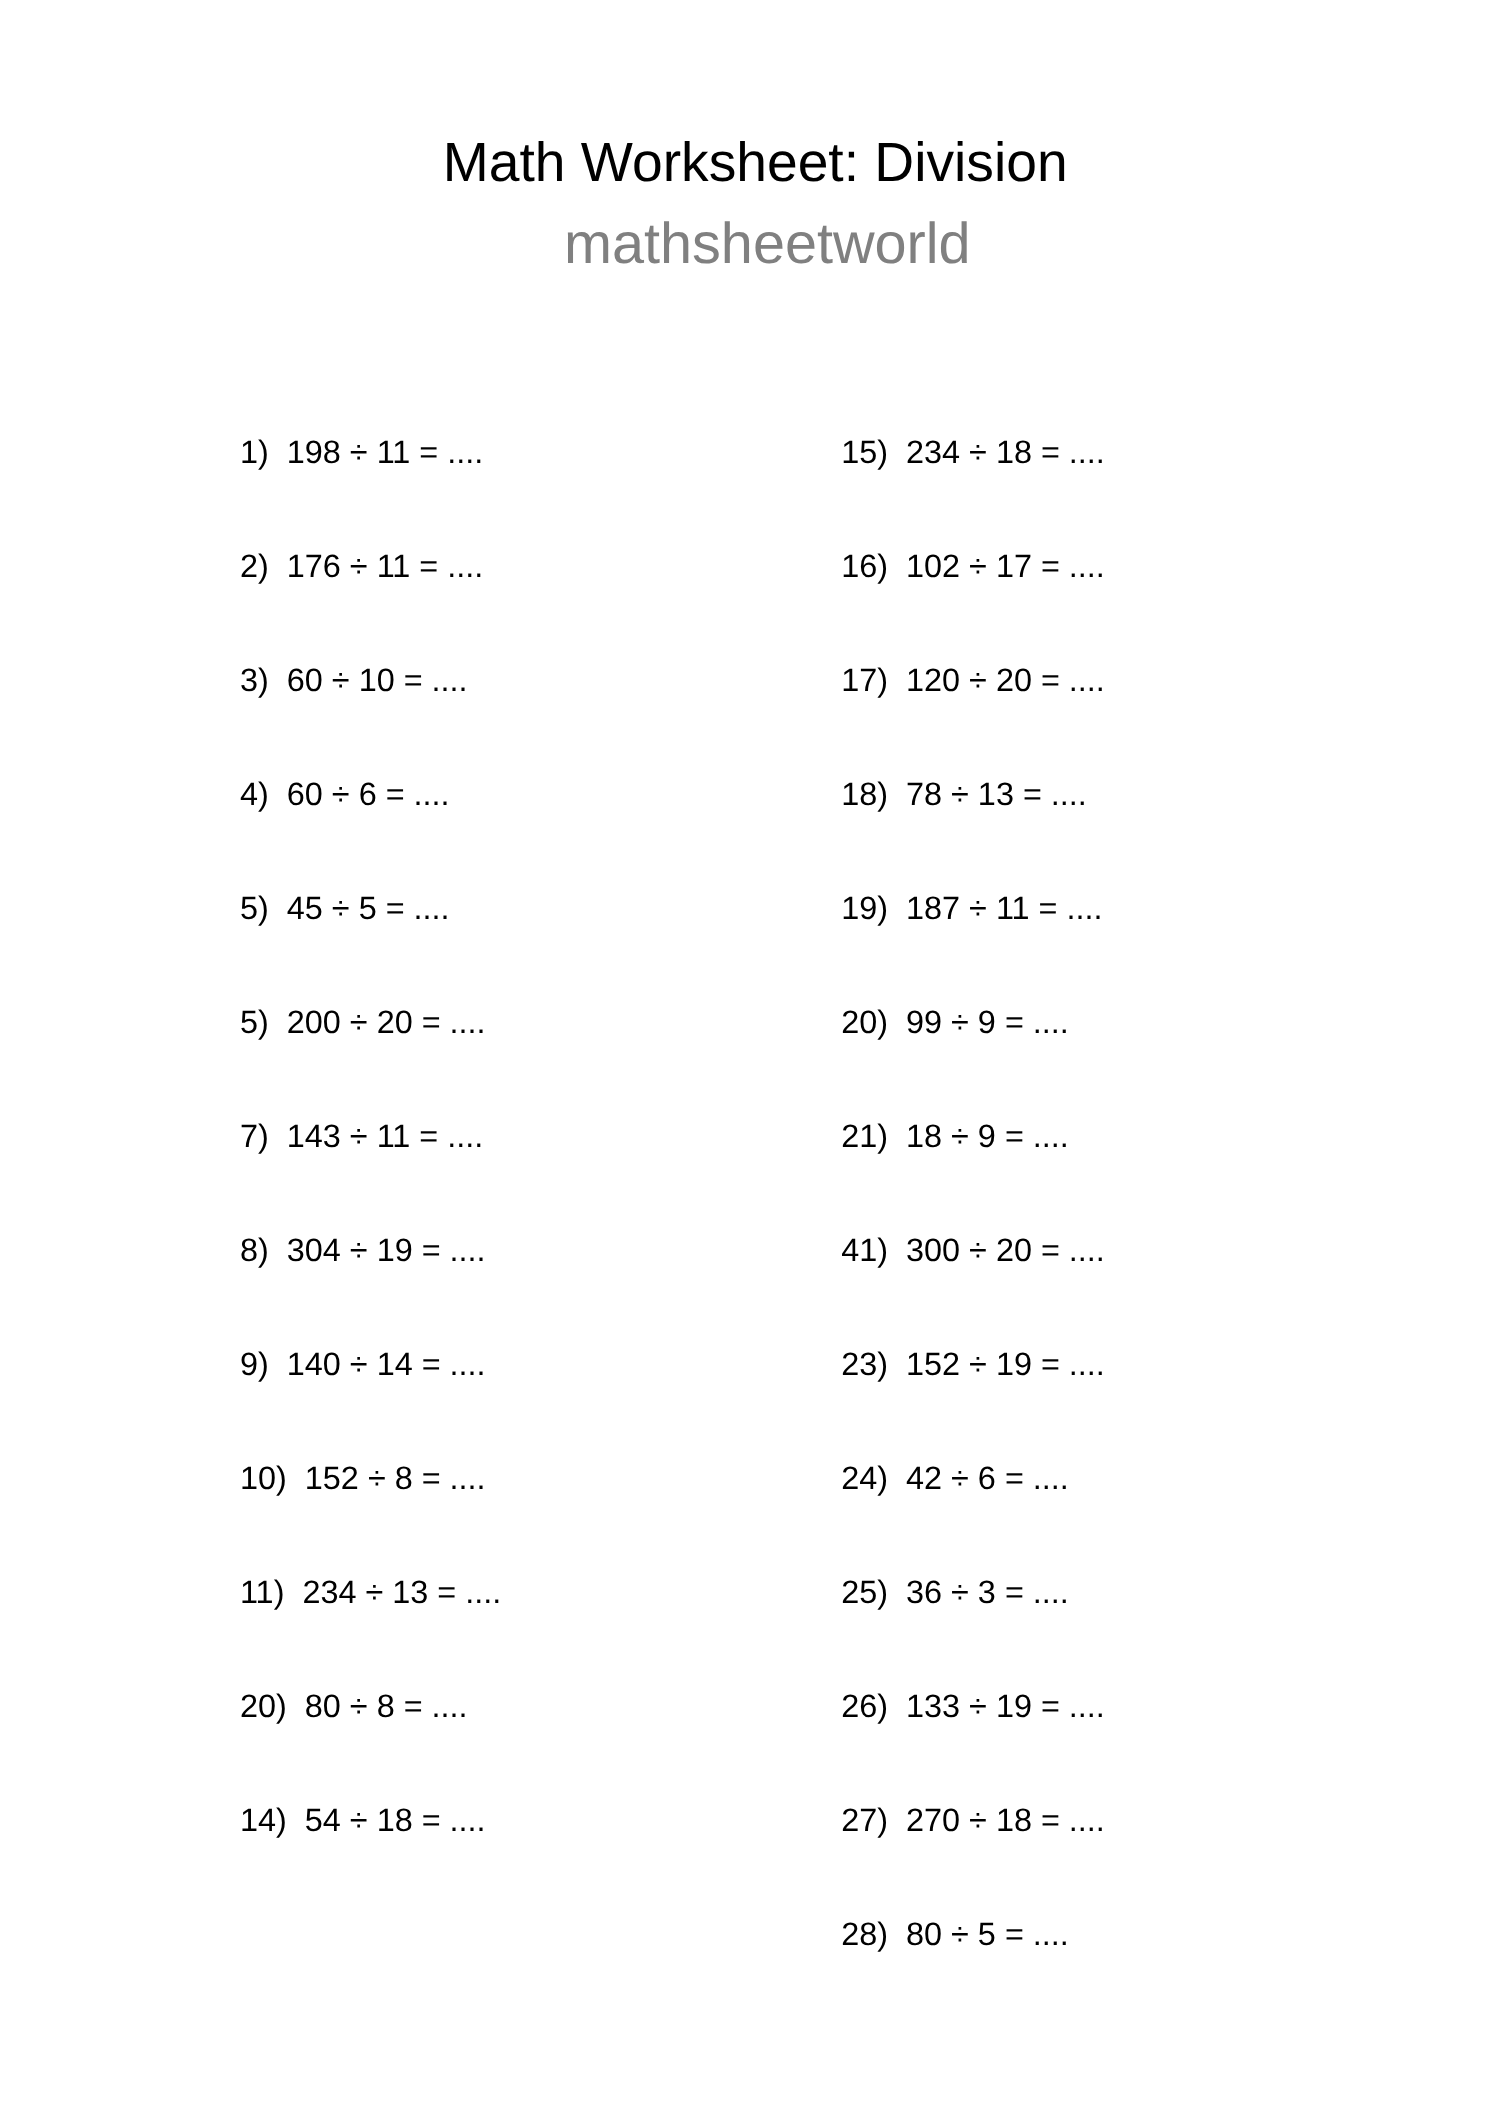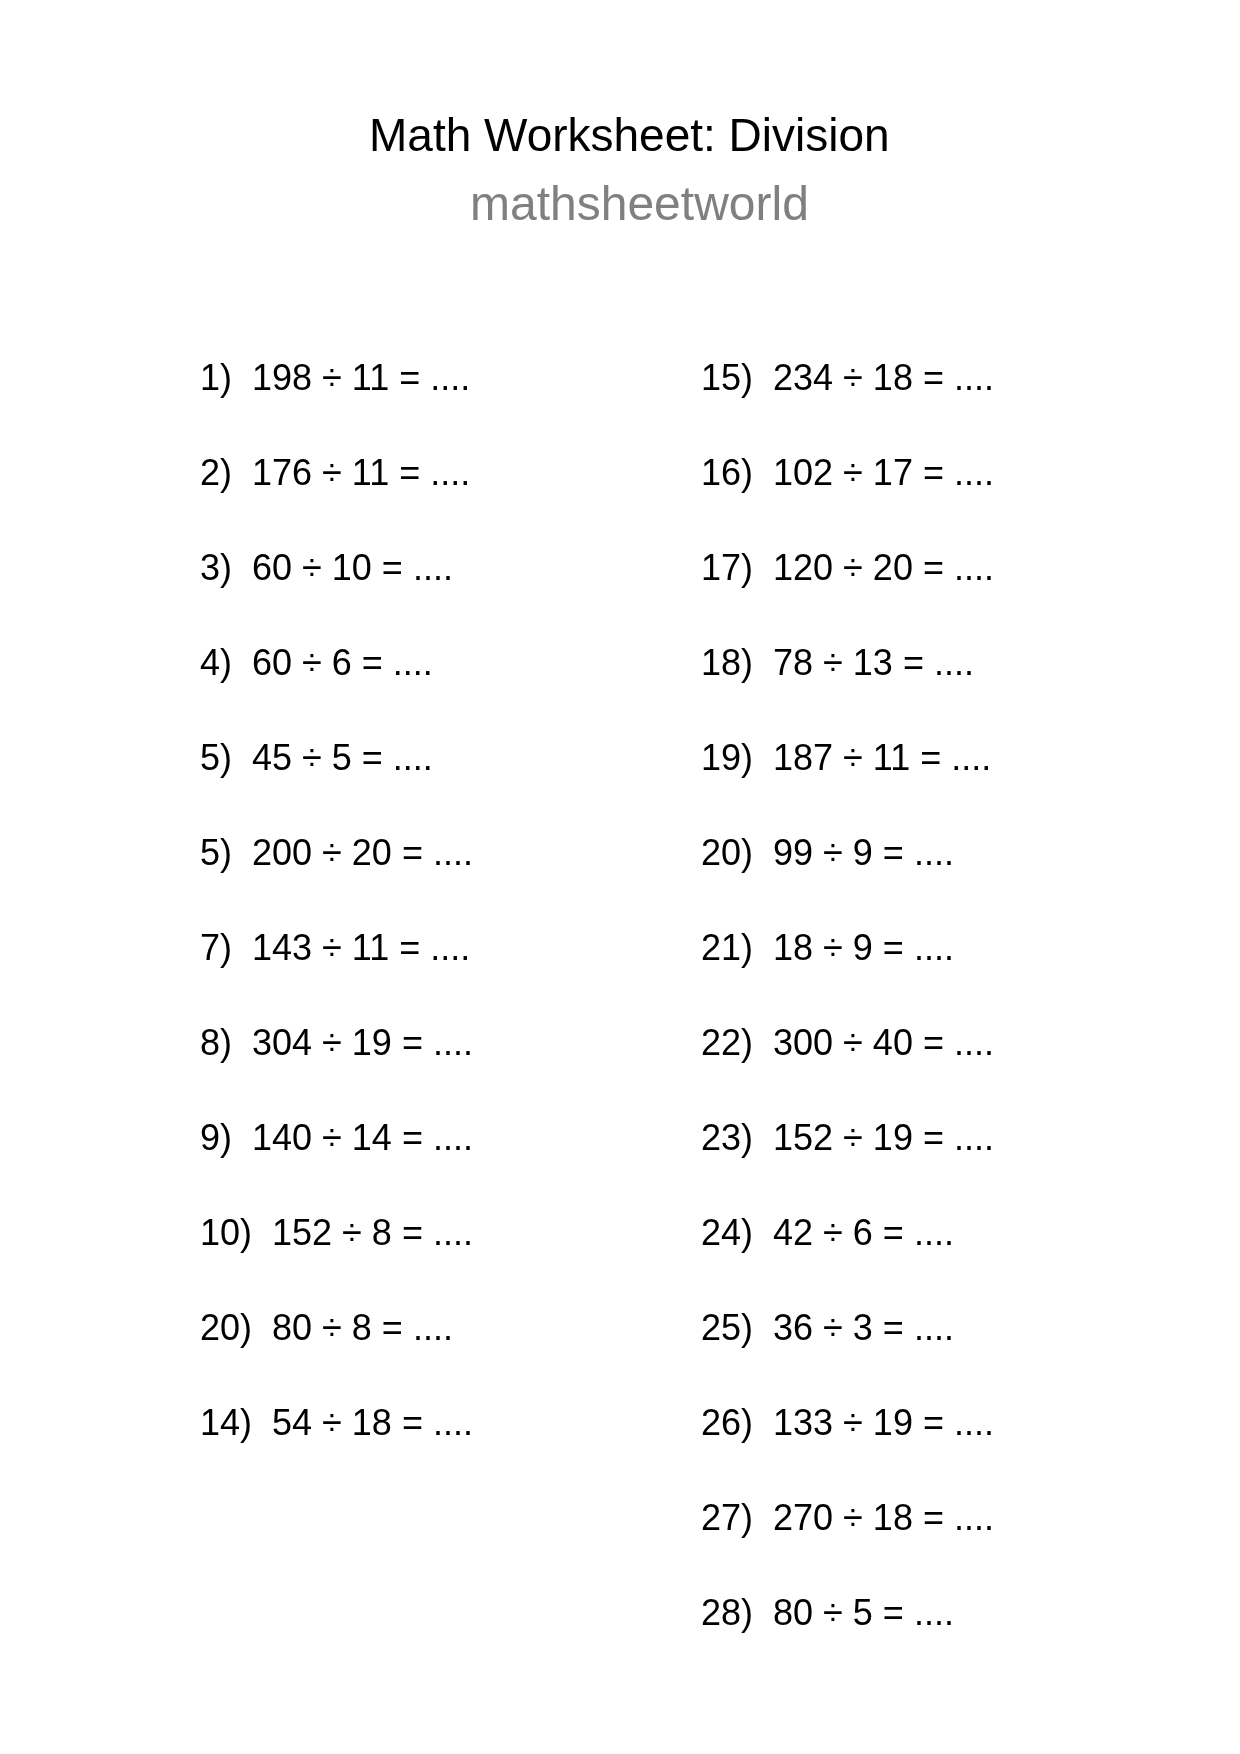--- a/index.html
+++ b/index.html
@@ -38,21 +38,21 @@
   .column {
     position: absolute;
     top: 330px;
     margin: 0;
     padding: 0;
     list-style: none;
   }
   .column.left { left: 200px; }
   .column.right { left: 701px; }
   .problem {
-    font-size: 36px;
+    font-size: 27px;
     line-height: 95px;
     height: 95px;
     white-space: pre;
     color: #000000;
   }
 </style>
 </head>
 <body>
 
 <h1 class="title">Math Worksheet: Division</h1>
@@ -62,32 +62,33 @@
   <li class="problem">1)  198 ÷ 11 = ....</li>
   <li class="problem">2)  176 ÷ 11 = ....</li>
   <li class="problem">3)  60 ÷ 10 = ....</li>
   <li class="problem">4)  60 ÷ 6 = ....</li>
   <li class="problem">5)  45 ÷ 5 = ....</li>
   <li class="problem">5)  200 ÷ 20 = ....</li>
   <li class="problem">7)  143 ÷ 11 = ....</li>
   <li class="problem">8)  304 ÷ 19 = ....</li>
   <li class="problem">9)  140 ÷ 14 = ....</li>
   <li class="problem">10)  152 ÷ 8 = ....</li>
+  <li class="problem">11)  234 ÷ 13 = ....</li>
   <li class="problem">20)  80 ÷ 8 = ....</li>
   <li class="problem">14)  54 ÷ 18 = ....</li>
 </ol>
 
 <ol class="column right">
   <li class="problem">15)  234 ÷ 18 = ....</li>
   <li class="problem">16)  102 ÷ 17 = ....</li>
   <li class="problem">17)  120 ÷ 20 = ....</li>
   <li class="problem">18)  78 ÷ 13 = ....</li>
   <li class="problem">19)  187 ÷ 11 = ....</li>
   <li class="problem">20)  99 ÷ 9 = ....</li>
   <li class="problem">21)  18 ÷ 9 = ....</li>
-  <li class="problem">22)  300 ÷ 40 = ....</li>
+  <li class="problem">41)  300 ÷ 20 = ....</li>
   <li class="problem">23)  152 ÷ 19 = ....</li>
   <li class="problem">24)  42 ÷ 6 = ....</li>
   <li class="problem">25)  36 ÷ 3 = ....</li>
   <li class="problem">26)  133 ÷ 19 = ....</li>
   <li class="problem">27)  270 ÷ 18 = ....</li>
   <li class="problem">28)  80 ÷ 5 = ....</li>
 </ol>
 
 </body></html>

